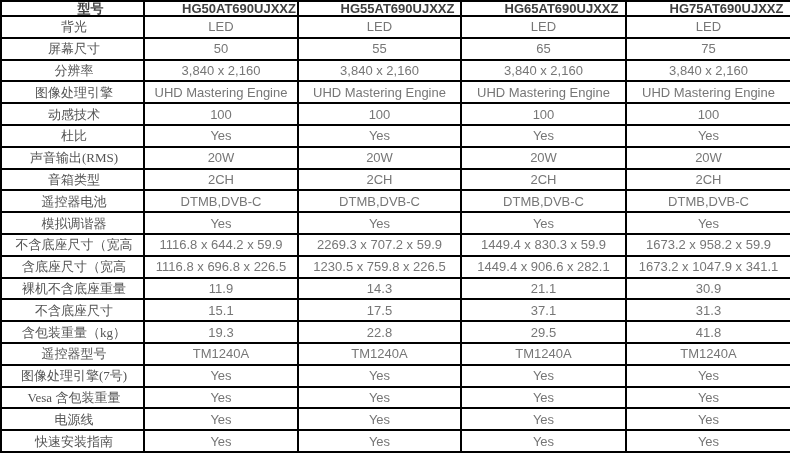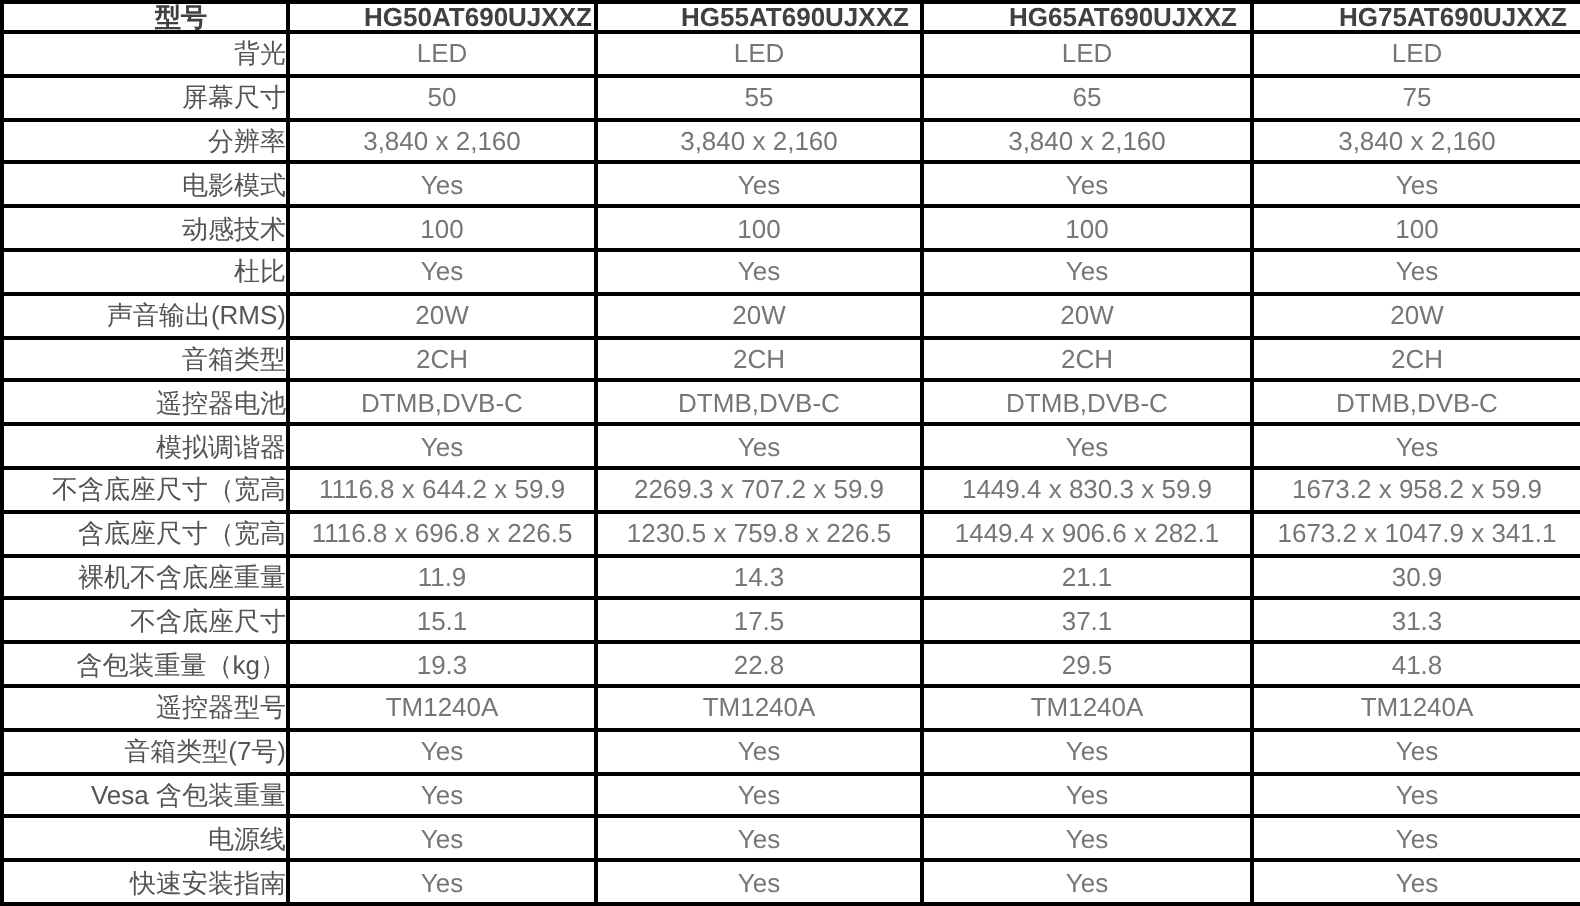--- a/index.html
+++ b/index.html
@@ -32,23 +32,24 @@
     white-space: nowrap;
     vertical-align: middle;
   }
   table.spec th {
     font-weight: bold;
     color: var(--header-text);
     text-align: center;
     padding-left: 36px;
   }
   td.label-cell {
-    text-align: right;
+    text-align: center;
     padding-left: 3px;
     color: var(--label-text);
+    font-family: Liberation Serif, serif;
   }
   td.value-cell {
     text-align: center;
     color: var(--value-text);
     font-size: 12.5px;
   }
 </style>
 </head>
 <body>
 
@@ -87,25 +88,25 @@
         <td class="value-cell">75</td>
       </tr>
       <tr>
         <td class="label-cell">分辨率</td>
         <td class="value-cell">3,840 x 2,160</td>
         <td class="value-cell">3,840 x 2,160</td>
         <td class="value-cell">3,840 x 2,160</td>
         <td class="value-cell">3,840 x 2,160</td>
       </tr>
       <tr>
-        <td class="label-cell">电影模式</td>
-        <td class="value-cell">Yes</td>
-        <td class="value-cell">Yes</td>
-        <td class="value-cell">Yes</td>
-        <td class="value-cell">Yes</td>
+        <td class="label-cell">图像处理引擎</td>
+        <td class="value-cell">UHD Mastering Engine</td>
+        <td class="value-cell">UHD Mastering Engine</td>
+        <td class="value-cell">UHD Mastering Engine</td>
+        <td class="value-cell">UHD Mastering Engine</td>
       </tr>
       <tr>
         <td class="label-cell">动感技术</td>
         <td class="value-cell">100</td>
         <td class="value-cell">100</td>
         <td class="value-cell">100</td>
         <td class="value-cell">100</td>
       </tr>
       <tr>
         <td class="label-cell">杜比</td>
@@ -178,21 +179,21 @@
         <td class="value-cell">41.8</td>
       </tr>
       <tr>
         <td class="label-cell">遥控器型号</td>
         <td class="value-cell">TM1240A</td>
         <td class="value-cell">TM1240A</td>
         <td class="value-cell">TM1240A</td>
         <td class="value-cell">TM1240A</td>
       </tr>
       <tr>
-        <td class="label-cell">音箱类型(7号)</td>
+        <td class="label-cell">图像处理引擎(7号)</td>
         <td class="value-cell">Yes</td>
         <td class="value-cell">Yes</td>
         <td class="value-cell">Yes</td>
         <td class="value-cell">Yes</td>
       </tr>
       <tr>
         <td class="label-cell">Vesa 含包装重量</td>
         <td class="value-cell">Yes</td>
         <td class="value-cell">Yes</td>
         <td class="value-cell">Yes</td>

